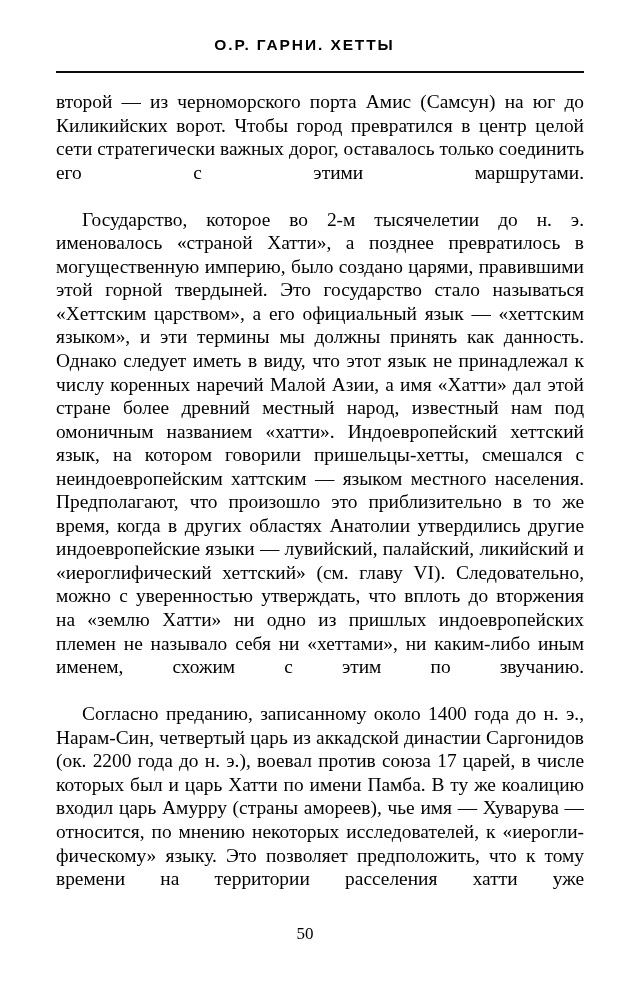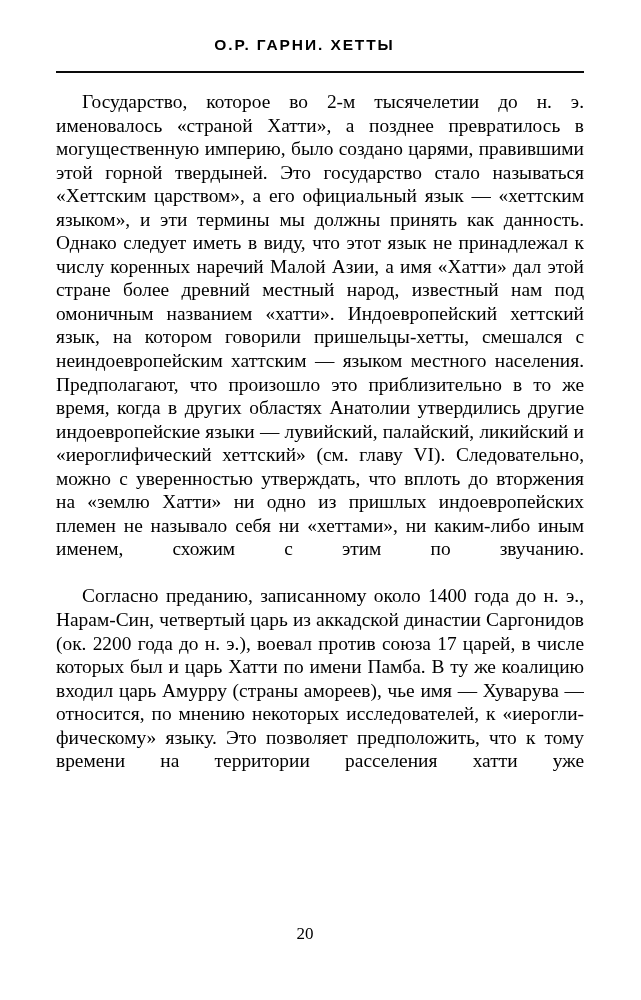--- a/index.html
+++ b/index.html
@@ -88,19 +88,20 @@
 </head>
 <body>
 
 <div class="page">
 
   <div class="running-head">О.Р. ГАРНИ. ХЕТТЫ</div>
 
   <div class="head-rule"></div>
 
   <div class="textblock">
+    <p class="para first">второй — из черноморского порта Амис (Самсун) на юг до Киликийских ворот. Чтобы город превратился в центр целой сети стратегически важных дорог, остава­лось только соединить его с этими маршрутами.</p>
     <p class="para">Государство, которое во 2-м тысячелетии до н. э. именовалось «страной Хатти», а позднее превратилось в могущественную империю, было создано царями, пра­вившими этой горной твердыней. Это государство ста­ло называться «Хеттским царством», а его официаль­ный язык — «хеттским языком», и эти термины мы должны принять как данность. Однако следует иметь в виду, что этот язык не принадлежал к числу корен­ных наречий Малой Азии, а имя «Хатти» дал этой стра­не более древний местный народ, известный нам под омоничным названием «хатти». Индоевропейский хет­тский язык, на котором говорили пришельцы-хетты, смешался с неиндоевропейским хаттским — языком местного населения. Предполагают, что произошло это приблизительно в то же время, когда в других облас­тях Анатолии утвердились другие индоевропейские язы­ки — лувийский, палайский, ликийский и «иероглифи­ческий хеттский» (см. главу VI). Следовательно, можно с уверенностью утверждать, что вплоть до вторжения на «землю Хатти» ни одно из пришлых индоевропей­ских племен не называло себя ни «хеттами», ни каким-либо иным именем, схожим с этим по звучанию.</p>
     <p class="para">Согласно преданию, записанному около 1400 года до н. э., Нарам-Син, четвертый царь из аккадской ди­настии Саргонидов (ок. 2200 года до н. э.), воевал про­тив союза 17 царей, в числе которых был и царь Хатти по имени Памба. В ту же коалицию входил царь Амур­ру (страны амореев), чье имя — Хуварува — относит­ся, по мнению некоторых исследователей, к «иерогли­фическому» языку. Это позволяет предположить, что к тому времени на территории расселения хатти уже</p>
   </div>
 
-  <div class="folio">20</div>
+  <div class="folio">50</div>
 
 </div>
 
 </body></html>

